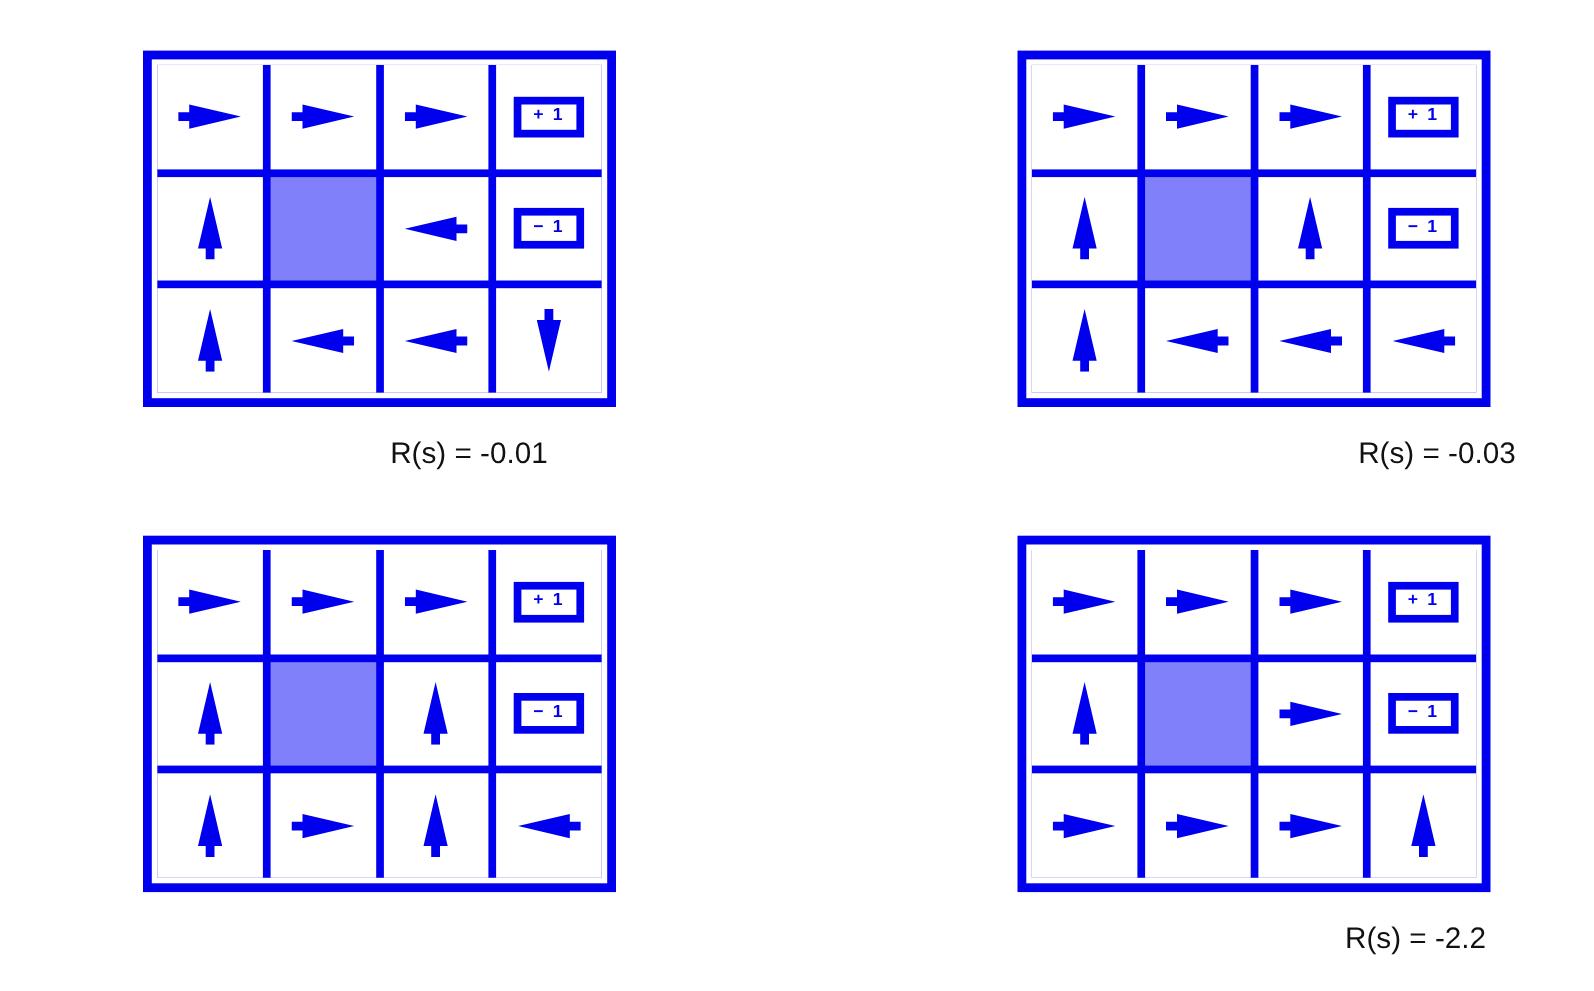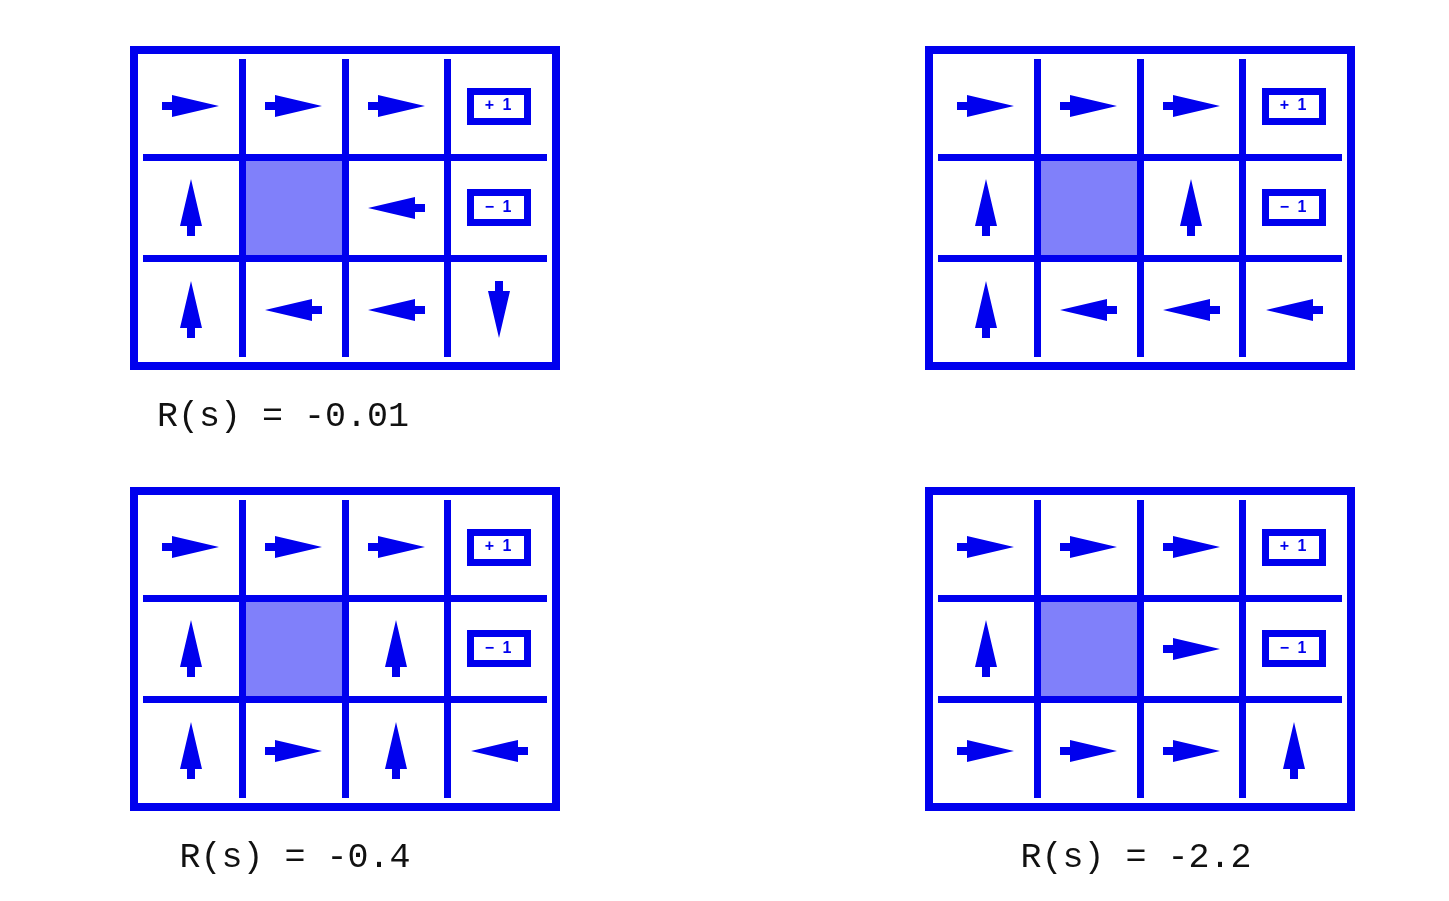--- a/index.html
+++ b/index.html
@@ -62,24 +62,23 @@
     font-weight: bold;
     font-size: 16px;
     letter-spacing: 2px;
     white-space: pre;
     transform: translateY(-1px);
   }
 
   .grid-label {
     margin-top: 27px;
     width: 430px;
-    text-align: center;
-    font-size: 35px;
+    text-align: right;
+    font-size: 27px;
     color: var(--text);
-    font-family: Liberation Mono, monospace;
   }
   #group-0 .grid-label { transform: translateX(-62px); }
   #group-1 .grid-label { transform: translateX(23px); }
   #group-2 .grid-label { transform: translateX(-50px); }
   #group-3 .grid-label { transform: translateX(-4px); }
 </style>
 </head>
 <body style="background: rgb(255, 255, 255);">
 
 <div class="canvas">
@@ -238,20 +237,21 @@
           </div>
           <div class="cell">
             <span class="arrow">
               <svg width="57" height="26" viewBox="0 0 57 26">
                 <polygon points="57,9 47,9 47,2 0,13 47,24 47,17 57,17"></polygon>
               </svg>
             </span>
           </div>
         </div>
     </div>
+    <div class="grid-label">R(s) = -0.03</div>
   </section>
 
   <section class="group" id="group-2">
     <div class="frame">
       <div class="grid">
           <div class="cell">
             <span class="arrow">
               <svg width="57" height="26" viewBox="0 0 57 26">
                 <polygon points="0,9 10,9 10,2 57,13 10,24 10,17 0,17"></polygon>
               </svg>
@@ -319,21 +319,20 @@
           </div>
           <div class="cell">
             <span class="arrow">
               <svg width="57" height="26" viewBox="0 0 57 26">
                 <polygon points="57,9 47,9 47,2 0,13 47,24 47,17 57,17"></polygon>
               </svg>
             </span>
           </div>
         </div>
     </div>
-    <div class="grid-label">R(s) = -0.4</div>
   </section>
 
   <section class="group" id="group-3">
     <div class="frame">
       <div class="grid">
           <div class="cell">
             <span class="arrow">
               <svg width="57" height="26" viewBox="0 0 57 26">
                 <polygon points="0,9 10,9 10,2 57,13 10,24 10,17 0,17"></polygon>
               </svg>

